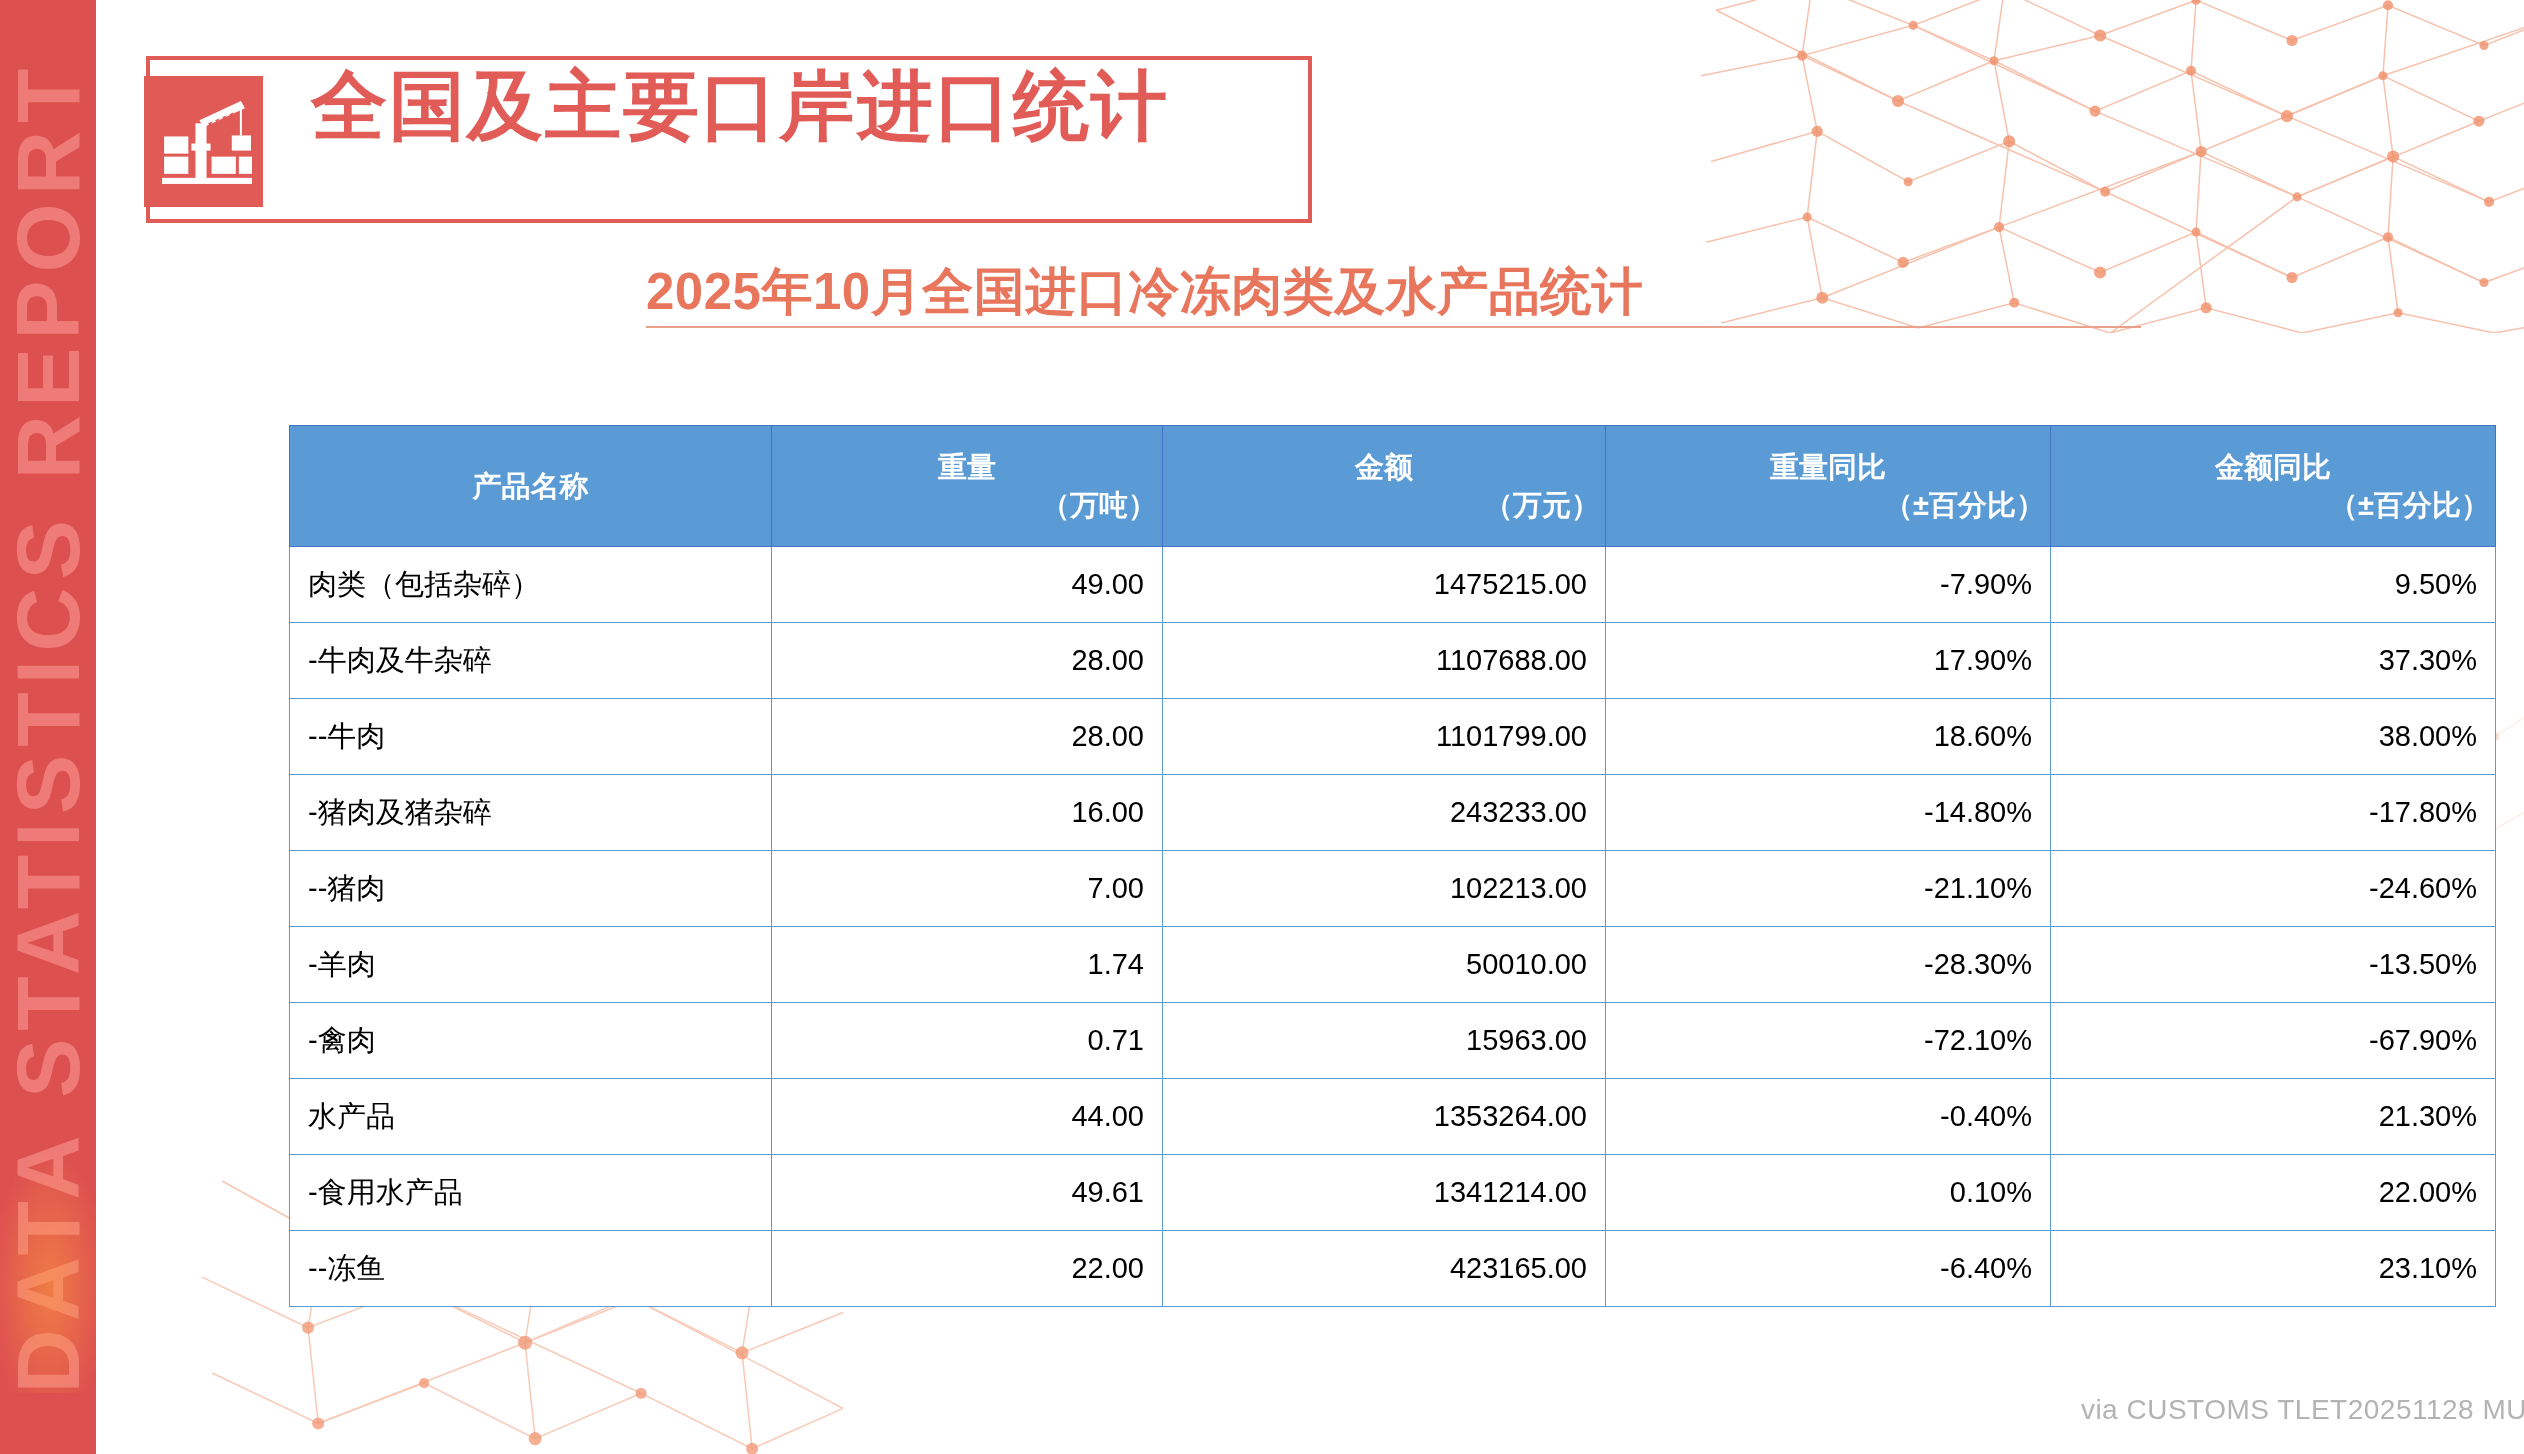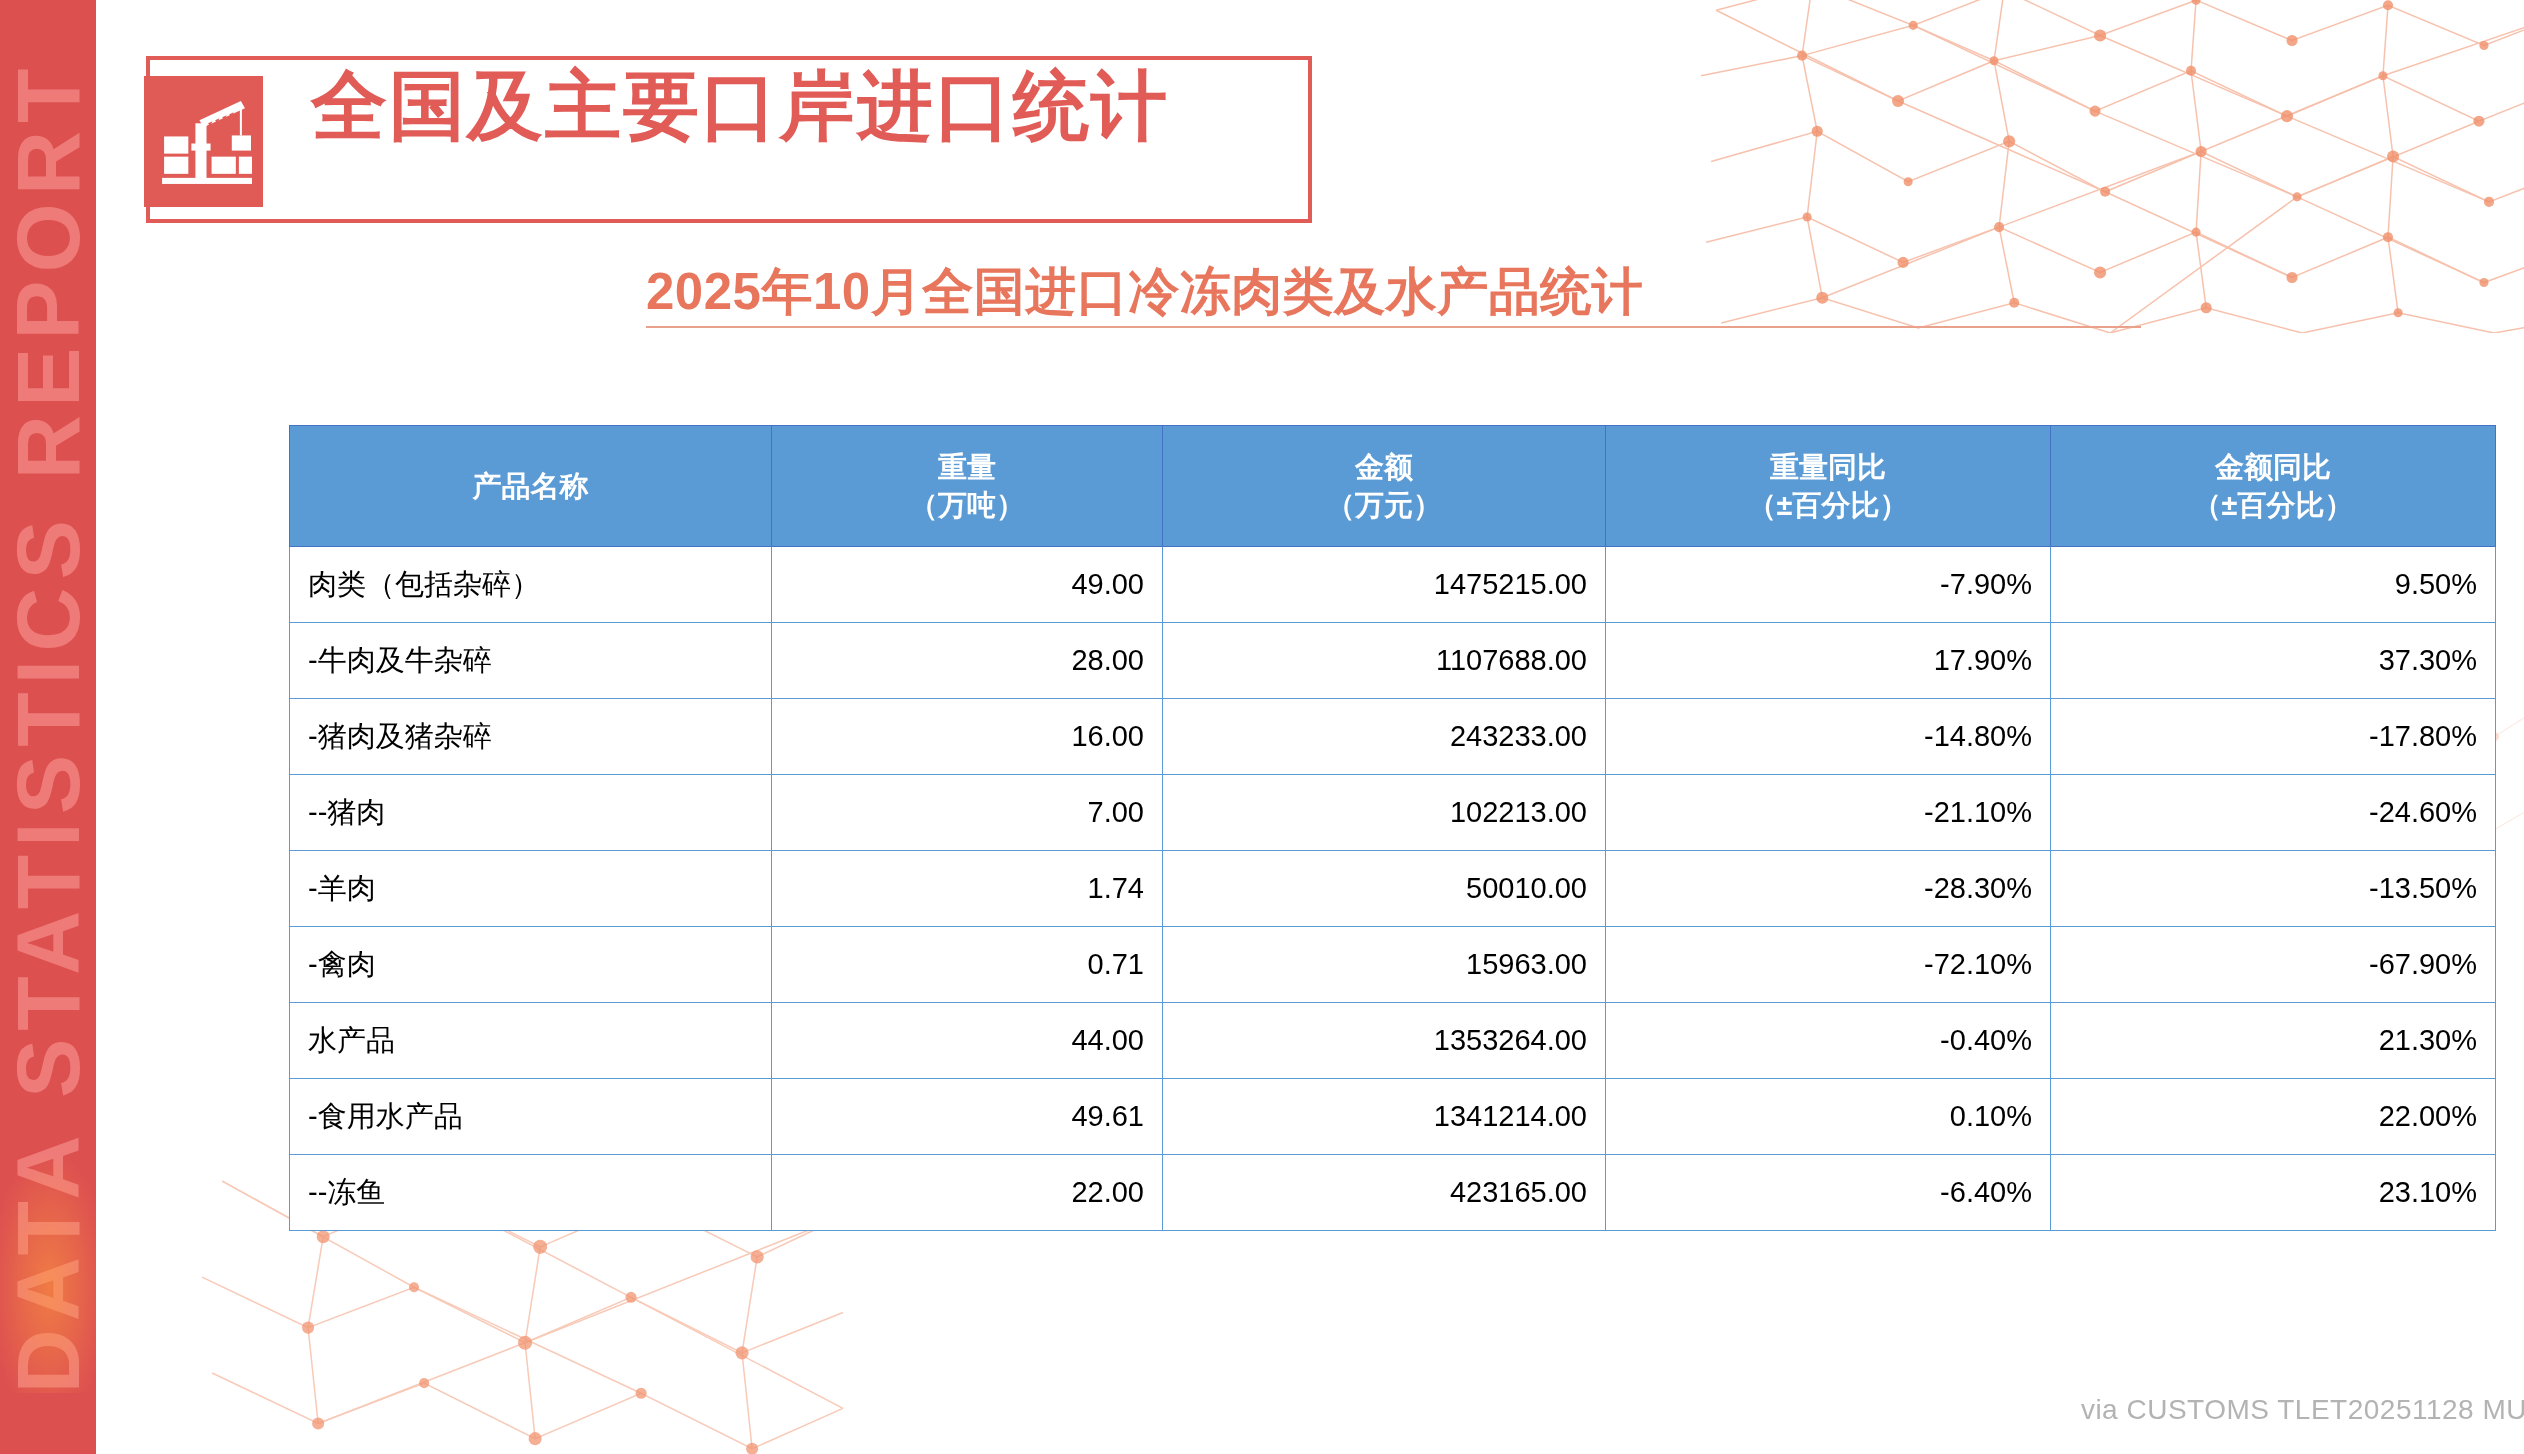--- a/index.html
+++ b/index.html
@@ -84,21 +84,21 @@
     font-size:29px;
     font-weight:bold;
     line-height:1.32;
     padding:14px 5px;
     height:121px;
     text-align:center;
     vertical-align:middle;
     border:1.5px solid #4472C4;
     font-family:"Liberation Sans","DejaVu Sans",sans-serif;
   }
-  #stat-table thead th .sub { display:block; }
+  #stat-table thead th .sub { display:block;text-align:right; }
 
   #stat-table tbody td {
     font-size:29px;
     color:#000000;
     height:76px;
     padding:0 18px;
     border:1.5px solid #5B9BD5;
     vertical-align:middle;
     background:#ffffff;
     font-family:"Liberation Sans","DejaVu Sans",sans-serif;
@@ -308,20 +308,27 @@
           <td class="num">9.50%</td>
         </tr>
         <tr>
           <td class="name">-牛肉及牛杂碎</td>
           <td class="num">28.00</td>
           <td class="num">1107688.00</td>
           <td class="num">17.90%</td>
           <td class="num">37.30%</td>
         </tr>
         <tr>
+          <td class="name">--牛肉</td>
+          <td class="num">28.00</td>
+          <td class="num">1101799.00</td>
+          <td class="num">18.60%</td>
+          <td class="num">38.00%</td>
+        </tr>
+        <tr>
           <td class="name">-猪肉及猪杂碎</td>
           <td class="num">16.00</td>
           <td class="num">243233.00</td>
           <td class="num">-14.80%</td>
           <td class="num">-17.80%</td>
         </tr>
         <tr>
           <td class="name">--猪肉</td>
           <td class="num">7.00</td>
           <td class="num">102213.00</td>

